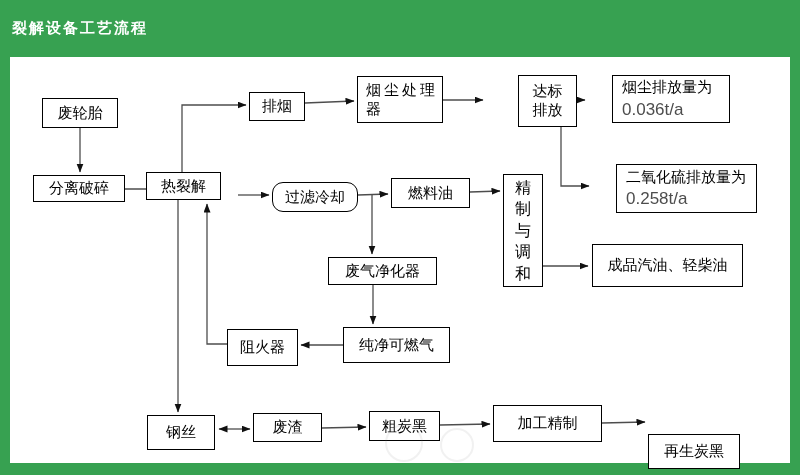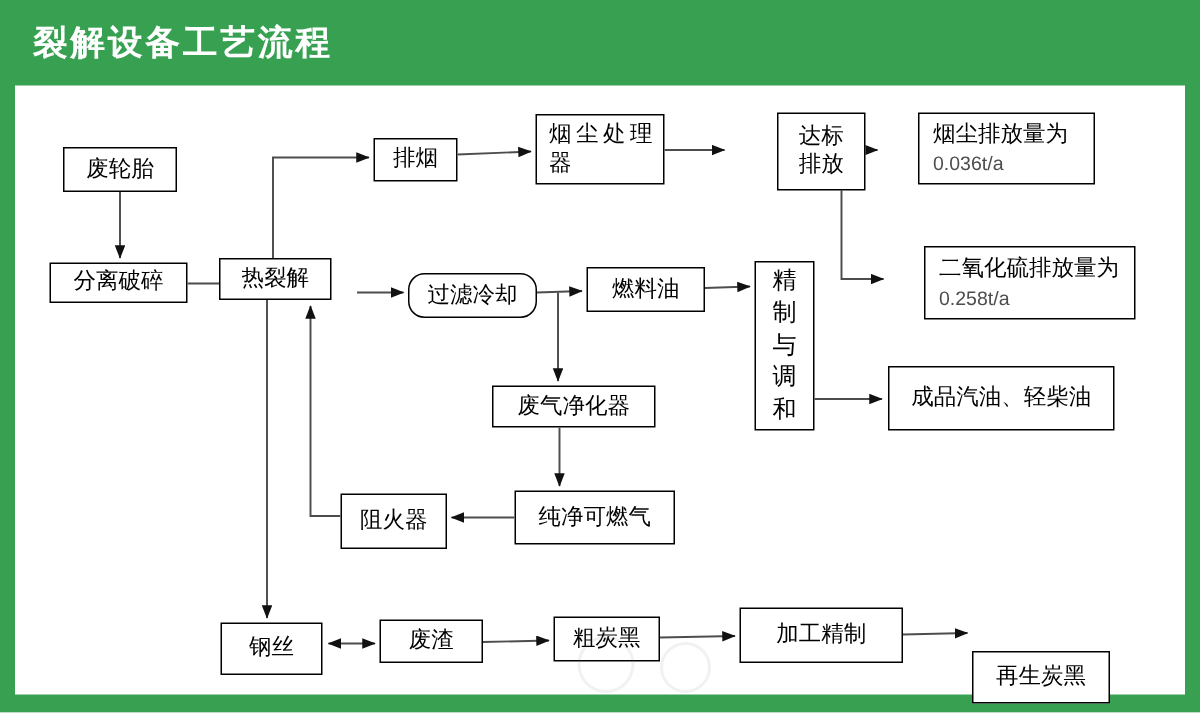--- a/index.html
+++ b/index.html
@@ -6,39 +6,39 @@
   #stage{
     position:relative;width:800px;height:475px;overflow:hidden;
     background:#37a151;
     font-family:"Liberation Sans","DejaVu Sans",sans-serif;
   }
   #titlebar{
     position:absolute;left:0;top:0;width:800px;height:57px;
     display:flex;align-items:center;
   }
   #titlebar .title{
-    color:#ffffff;font-size:23px;font-weight:bold;letter-spacing:2px;
-    padding-left:22px;
+    color:#ffffff;font-size:15px;font-weight:bold;letter-spacing:2px;
+    padding-left:12px;
   }
   #canvas{
     position:absolute;left:10px;top:57px;width:780px;height:406px;
     background:#ffffff;
   }
   #wires{position:absolute;left:0;top:0;width:800px;height:475px;pointer-events:none;}
   .node{
     position:absolute;box-sizing:border-box;
     background:#ffffff;border:1.5px solid #000000;
     display:flex;align-items:center;justify-content:center;
     font-size:15px;color:#000000;line-height:1.25;text-align:center;
   }
   .node .lbl{display:block;}
   .node.wrap5 .lbl{letter-spacing:3px;text-align:left;padding-left:8px;}
   .node.vert .lbl{white-space:pre-line;font-size:16px;line-height:1.35;}
   .node.emission{flex-direction:column;align-items:flex-start;justify-content:center;padding-left:9px;text-align:left;margin-left:24px;}
-  .node.emission .val{font-size:13px;color:#4d4d4d;margin-top:2px;font-family:"Liberation Sans","DejaVu Sans",sans-serif;}
+  .node.emission .val{font-size:17px;color:#4d4d4d;margin-top:2px;font-family:"Liberation Sans","DejaVu Sans",sans-serif;}
   .watermark{
     position:absolute;border-radius:50%;border:2px solid rgba(120,120,120,0.10);
     pointer-events:none;
   }
 </style>
 </head>
 <body>
 
 <div id="stage">
 

